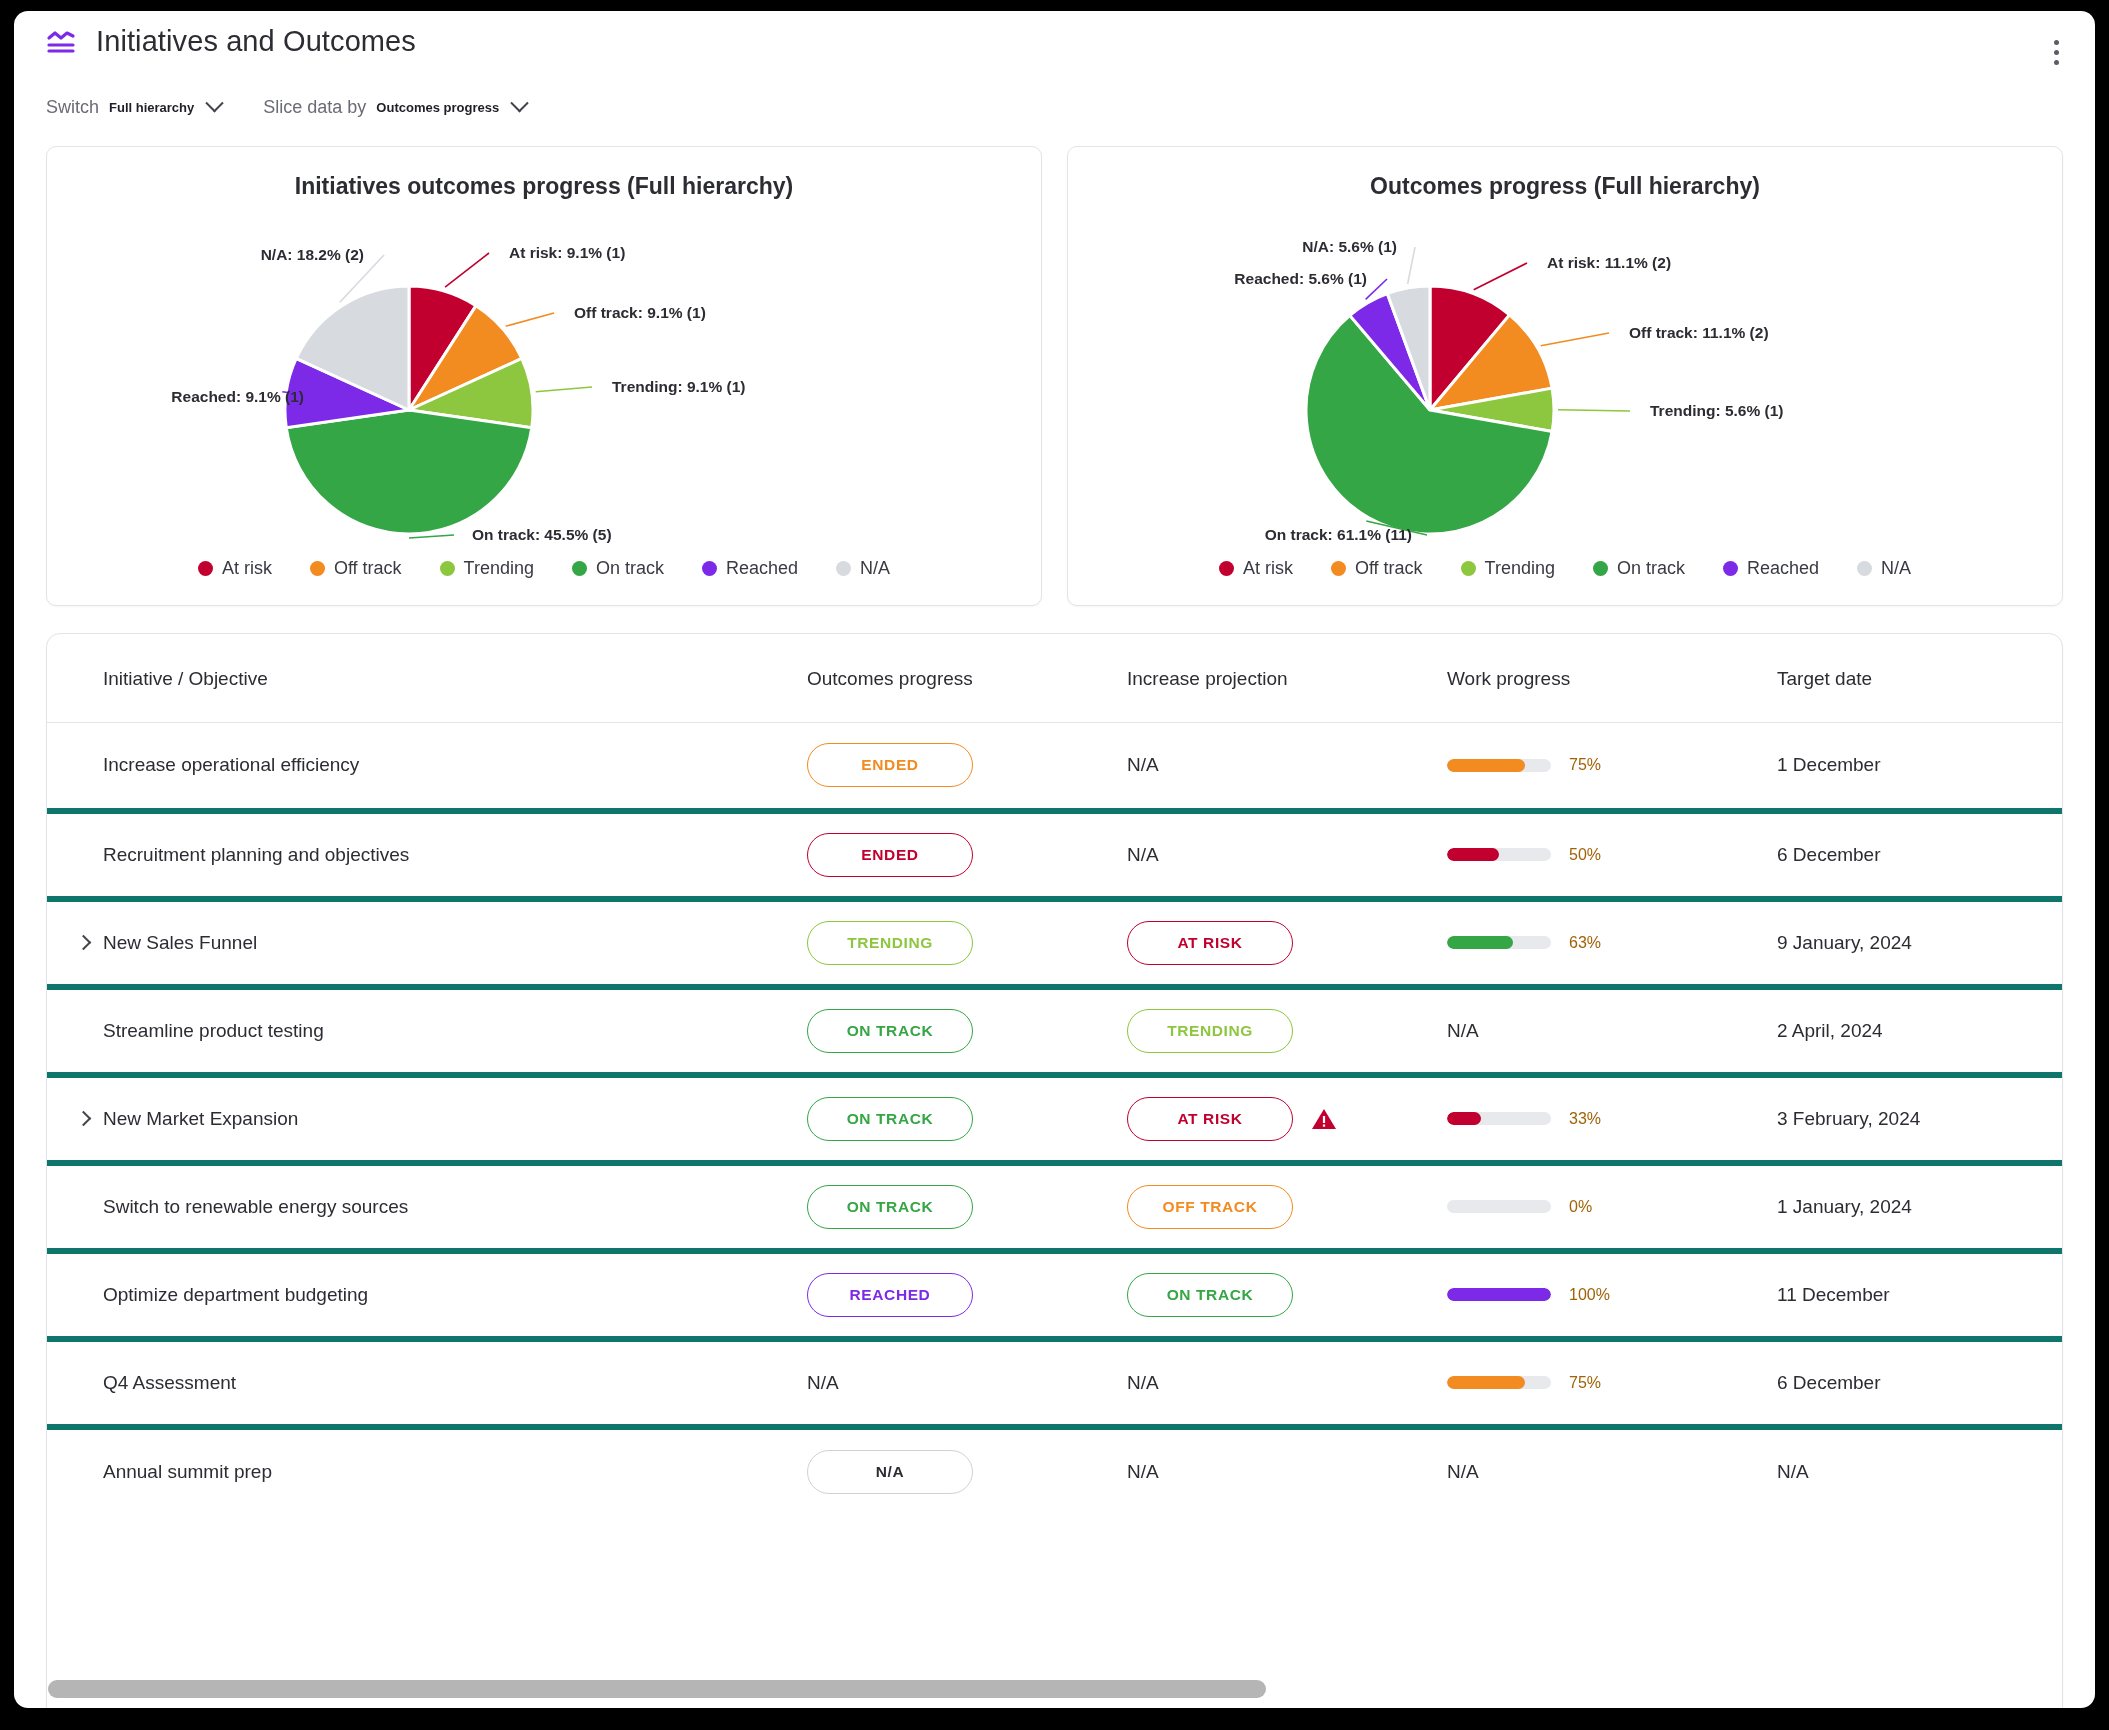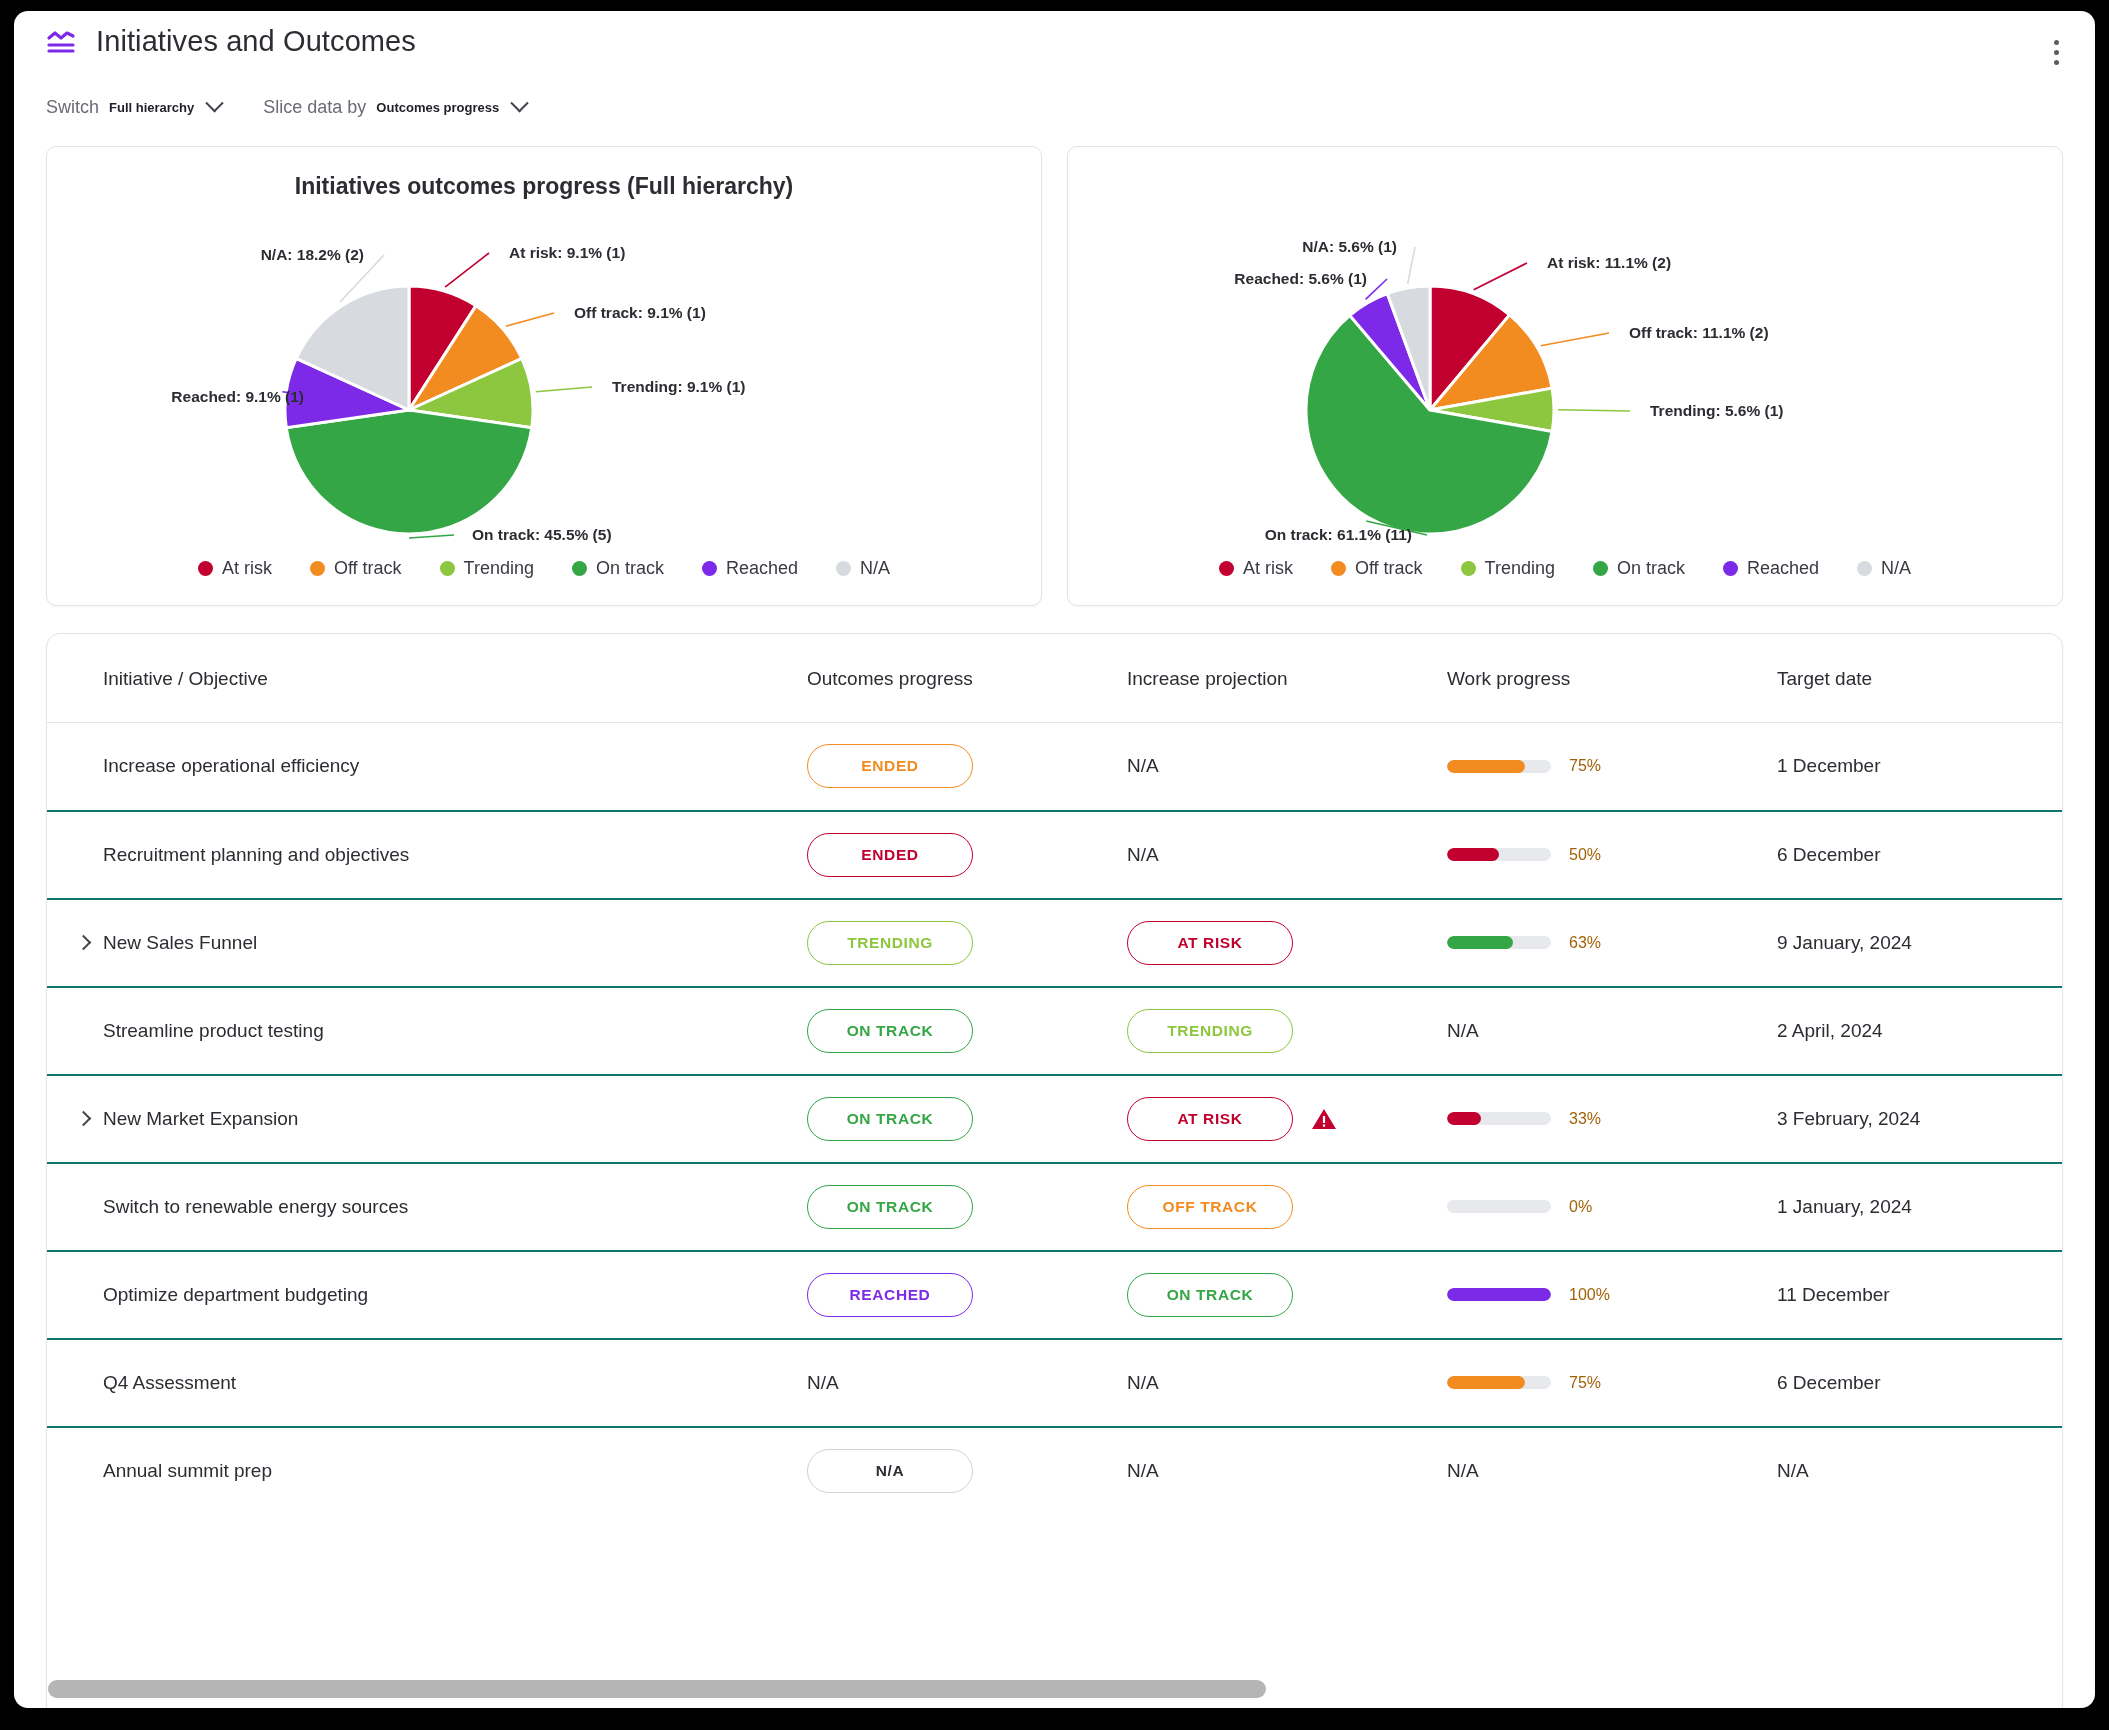--- a/index.html
+++ b/index.html
@@ -92,21 +92,21 @@
   thead th {
     text-align: left; font-size: 19px; font-weight: 400; color: #2c2c33;
     padding: 34px 0 32px 0; border-bottom: 1px solid #e3e3e8;
   }
   thead th.c0 { padding-left: 56px; width: 760px; }
   thead th.c1 { width: 320px; }
   thead th.c2 { width: 320px; }
   thead th.c3 { width: 330px; }
   thead th.c4 { width: 287px; }
   tbody td {
-    border-bottom: 2px solid #0f766e;
+    border-bottom: 6px solid #0f766e;
     height: 88px; vertical-align: middle;
     font-size: 19px; color: #2c2c33;
   }
   tbody tr:last-child td { border-bottom: none; }
   td.c0 { padding-left: 56px; position: relative; }
   .row-expander {
     position: absolute; left: 28px; top: 50%; transform: translateY(-50%);
     width: 18px; height: 18px; cursor: pointer;
   }
   .row-expander::after {
@@ -232,20 +232,21 @@
             <span class="legend-label">Reached</span>
           </div>
           <div class="legend-item">
             <span class="legend-dot" style="background: rgb(215, 218, 222);"></span>
             <span class="legend-label">N/A</span>
           </div>
         </div>
     </div>
 
     <div class="card">
+      <div class="chart-title">Outcomes progress (Full hierarchy)</div>
       <div class="pie-wrap">
         <svg viewBox="0 0 980 350" width="100%" height="100%" preserveAspectRatio="xMidYMid meet">
           <g id="pie1">
               <path d="M 355 215 L 355 91 A 124 124 0 0 1 434.5730882243288 119.89940257578196 Z" fill="#c2002f" stroke="#ffffff" stroke-width="3"></path>
               <path d="M 355 215 L 434.5730882243288 119.89940257578196 A 124 124 0 0 1 477.0556165971561 193.1270382186583 Z" fill="#f28b20" stroke="#ffffff" stroke-width="3"></path>
               <path d="M 355 215 L 477.0556165971561 193.1270382186583 A 124 124 0 0 1 477.12366265622126 236.48978872463536 Z" fill="#8dc63f" stroke="#ffffff" stroke-width="3"></path>
               <path d="M 355 215 L 477.12366265622126 236.48978872463536 A 124 124 0 1 1 274.83154552475463 120.40074573734468 Z" fill="#34a645" stroke="#ffffff" stroke-width="3"></path>
               <path d="M 355 215 L 274.83154552475463 120.40074573734468 A 124 124 0 0 1 312.30519661931476 98.58198694237808 Z" fill="#7d2ae8" stroke="#ffffff" stroke-width="3"></path>
               <path d="M 355 215 L 312.30519661931476 98.58198694237808 A 124 124 0 0 1 355.0000000000001 91 Z" fill="#d7dade" stroke="#ffffff" stroke-width="3"></path>
             </g>

